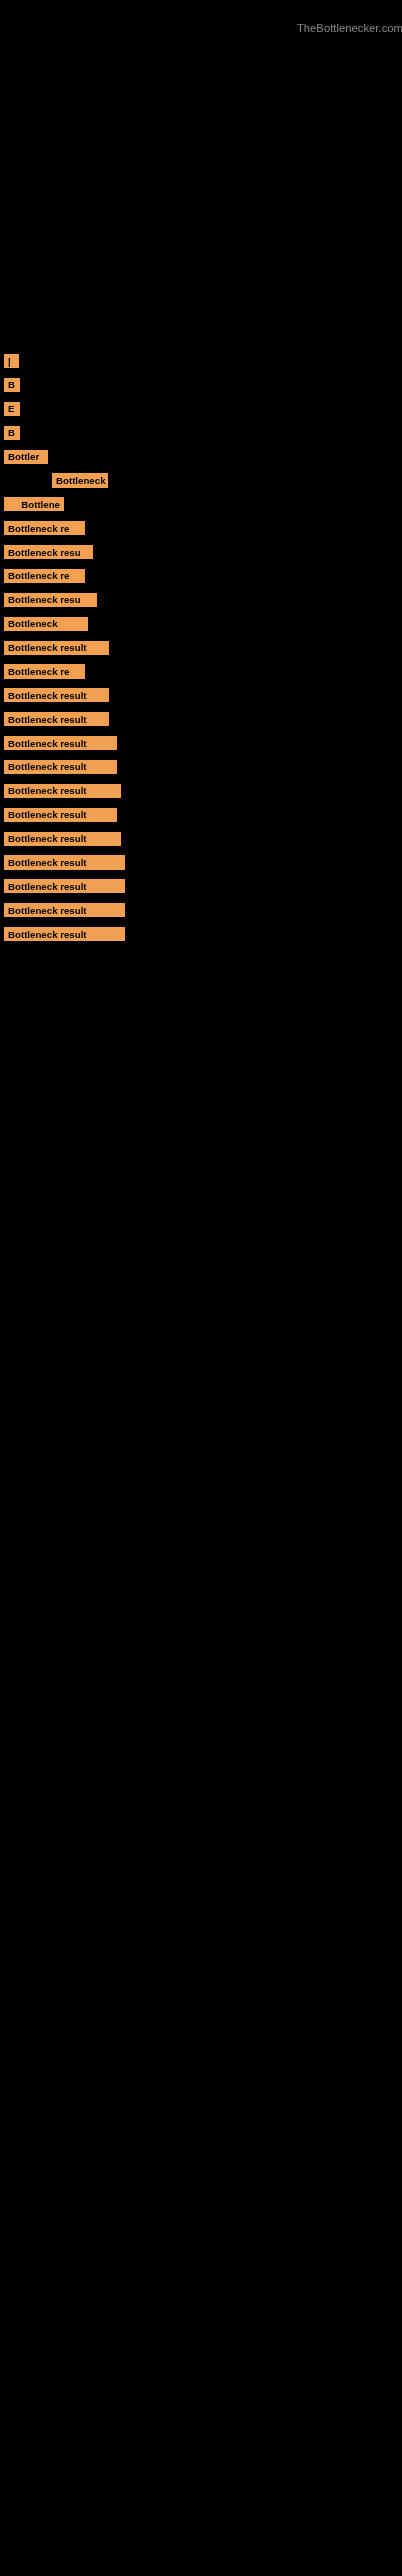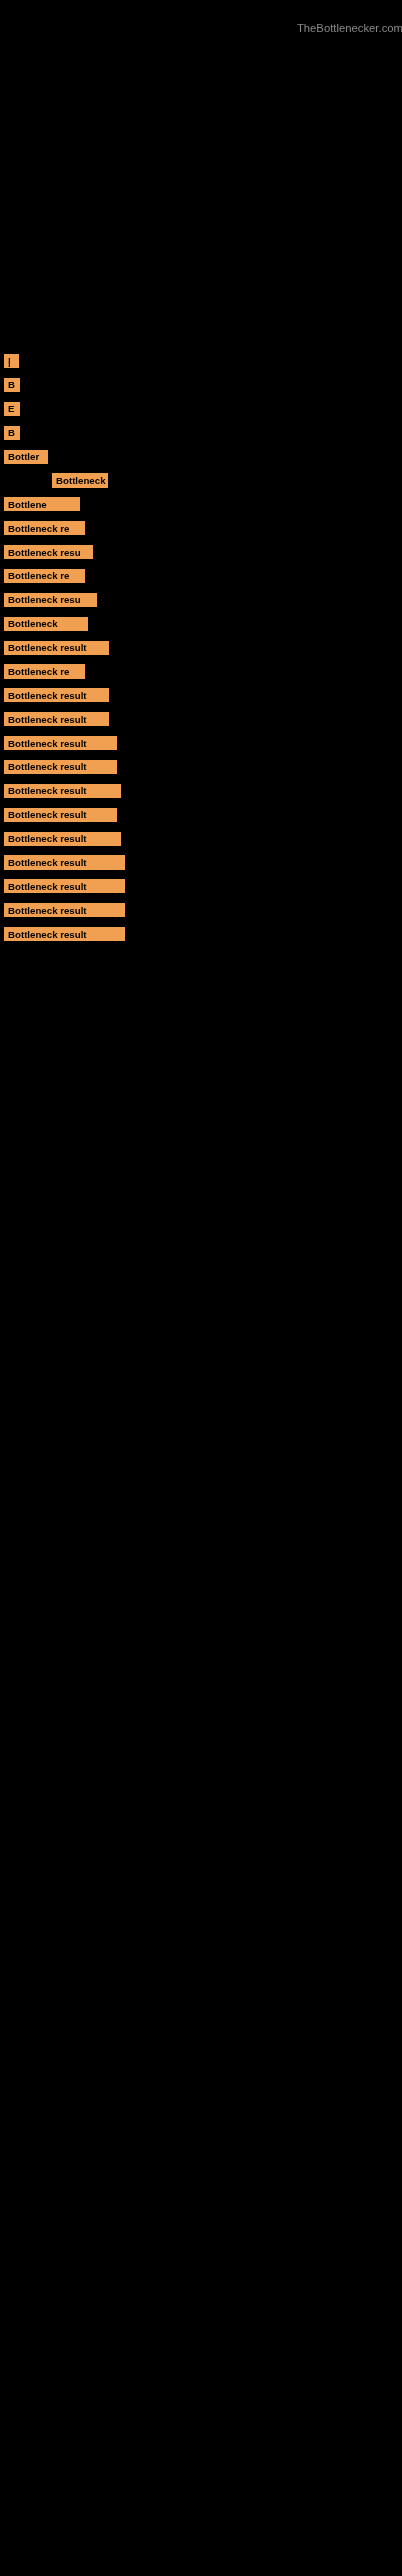--- a/index.html
+++ b/index.html
@@ -58,21 +58,22 @@
       width: 16px;
     }
     .label-medium-1 {
       width: 44px;
     }
     .label-medium-2 {
       width: 56px;
       margin-left: 48px;
     }
     .label-medium-3 {
-      width: 76px;
+      width: 60px;
+      text-align: right;
     }
     .label-medium-4 {
       width: 81px;
     }
     .label-medium-5 {
       width: 89px;
     }
     .label-medium-6 {
       width: 81px;
     }

